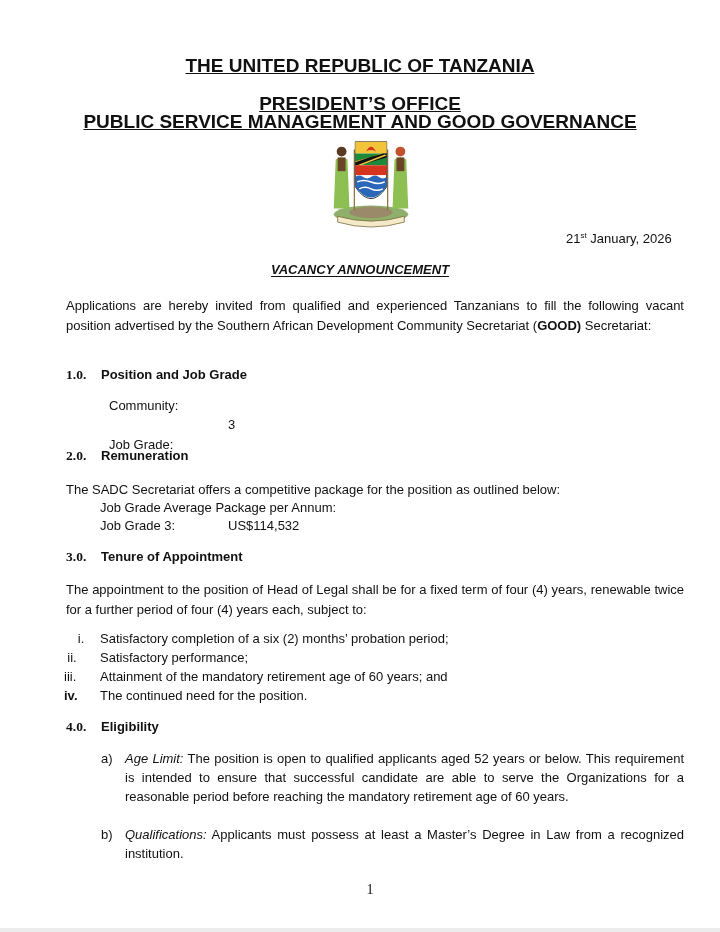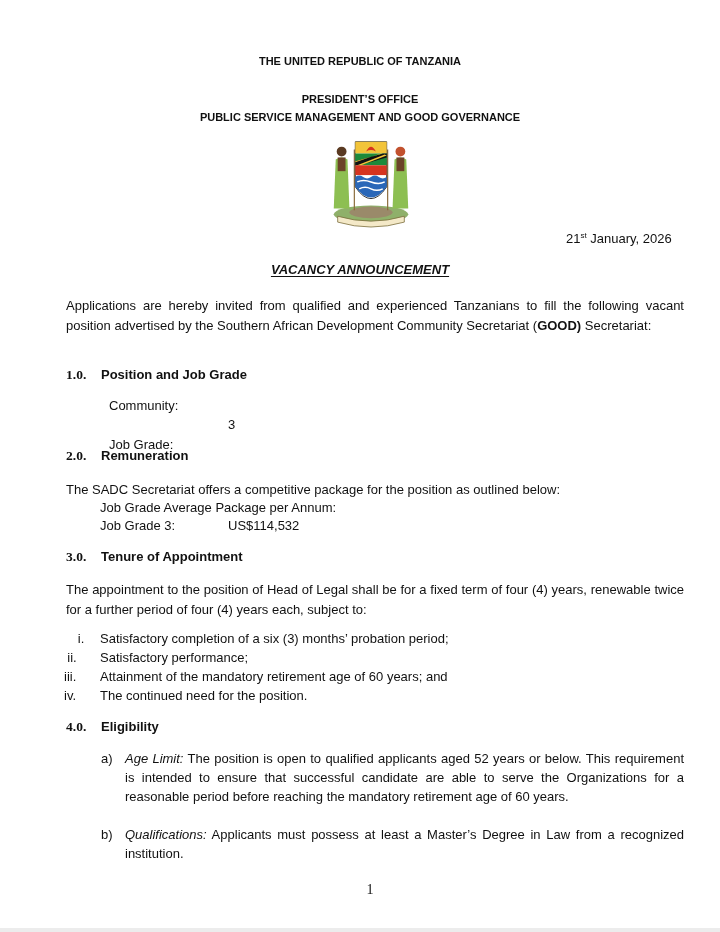--- a/index.html
+++ b/index.html
@@ -1,20 +1,20 @@
 <!DOCTYPE html>
 <html><head>
 <meta charset="utf-8">
 <style>
   html, body { margin: 0; padding: 0; }
   body { width: 720px; height: 932px; background: #ffffff; position: relative; overflow: hidden;
          font-family: "Liberation Sans", sans-serif; color: #111; }
   .page { position: absolute; left: 0; top: 0; width: 720px; height: 928px; background: #fff; }
   .bottom-band { position: absolute; left: 0; top: 928px; width: 720px; height: 4px; background: #ececec; }
-  .c { position: absolute; left: 0; width: 720px; text-align: center; font-weight: bold; font-size: 11px; }
+  .c { position: absolute; left: 0; width: 720px; text-align: center; font-weight: bold; font-size: 19px; text-decoration: underline; }
   .abs { position: absolute; font-size: 13px; line-height: 17px; white-space: nowrap; }
   .serifnum { font-family: "Liberation Serif", serif; font-weight: bold; font-size: 13.5px; }
   .bold { font-weight: bold; }
   .just { position: absolute; font-size: 13px; line-height: 19.5px; text-align: justify; }
   .just.last-left { text-align-last: left; }
   sup { font-size: 8px; vertical-align: 5px; line-height: 0; }
   .title { text-decoration: underline; text-underline-offset: 2px; font-style: italic; }
   .emblem { position: absolute; left: 322px; top: 130px; width: 98px; height: 98px; }
   .pagenum { position: absolute; left: 0; width: 740px; text-align: center; top: 882px;
              font-family: "Liberation Serif", serif; font-size: 14px; }
@@ -83,26 +83,26 @@
   <div class="abs" style="left:100px; top:517px;">Job Grade 3:</div>
   <div class="abs" style="left:228px; top:517px;">US$114,532</div>
 
   <div class="abs" style="left:66px; top:548px;">
     <span class="serifnum">3.0.</span>
     <span class="bold" style="position:absolute; left:35px; top:0;">Tenure of Appointment</span>
   </div>
   <div class="just last-left" style="left:66px; top:580px; width:618px;">The appointment to the position of Head of Legal shall be for a fixed term of four (4) years, renewable twice for  a further period of four (4) years each, subject to:</div>
 
   <div class="abs" style="left:66px; top:630px; width:30px; text-align:center;">i.</div>
-  <div class="abs" style="left:100px; top:630px;">Satisfactory completion of a six (3) months’ probation period;</div>
+  <div class="abs" style="left:100px; top:630px;">Satisfactory completion of a six (2) months’ probation period;</div>
   <div class="abs" style="left:66px; top:649px; width:12px; text-align:center;">ii.</div>
   <div class="abs" style="left:100px; top:649px;">Satisfactory performance;</div>
   <div class="abs" style="left:64px; top:668px;">iii.</div>
   <div class="abs" style="left:100px; top:668px;">Attainment of the mandatory retirement age of 60 years; and</div>
-  <div class="abs" style="left:64px; top:687px;">iv.</div>
+  <div class="abs" style="left:64px; top:687px;font-weight:bold;">iv.</div>
   <div class="abs" style="left:100px; top:687px;">The continued need for the position.</div>
 
   <div class="abs" style="left:66px; top:718px;">
     <span class="serifnum">4.0.</span>
     <span class="bold" style="position:absolute; left:35px; top:0;">Eligibility</span>
   </div>
 
   <div class="abs" style="left:101px; top:750px;">a)</div>
   <div class="just last-left" style="left:125px; top:749px; width:559px; line-height:19px;"><i>Age Limit:</i><span> The position is open to qualified applicants aged 52 years or below. This requirement is intended to ensure that successful candidate are able to serve the Organizations for a reasonable period  before reaching the mandatory retirement age of 60 years.</span></div>
 

